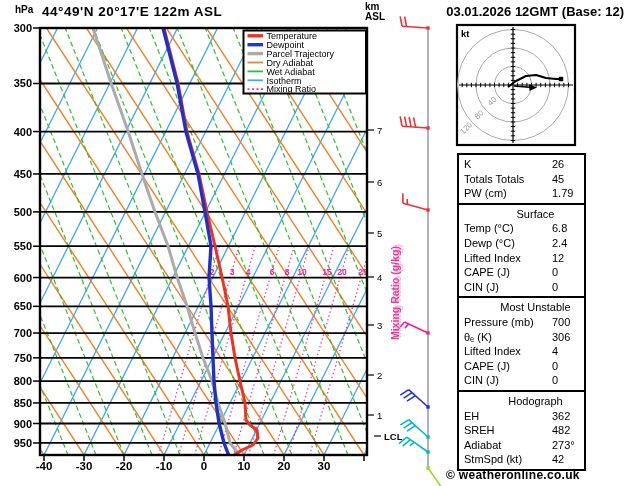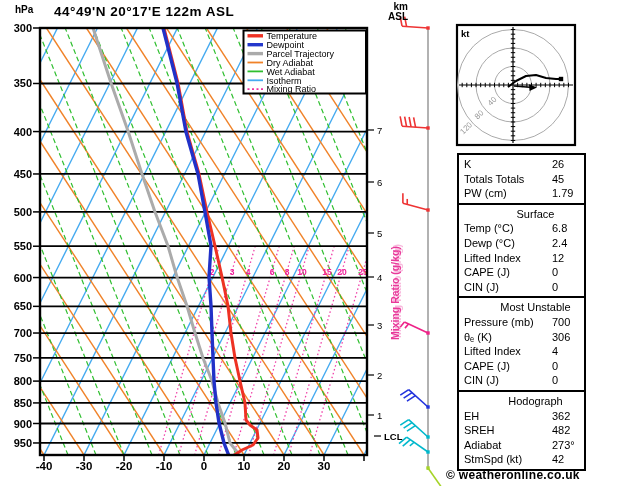--- a/index.html
+++ b/index.html
@@ -1,22 +1,22 @@
 <!DOCTYPE html>
 <html><head>
 <meta charset="utf-8">
 <style>
   html,body{margin:0;padding:0;background:#fff;}
   #canvas{position:relative;width:629px;height:486px;background:#fff;overflow:hidden;
           font-family:"Liberation Sans",sans-serif;color:#000;}
   #chart{position:absolute;left:0;top:0;}
   .abs{position:absolute;}
   #hpa-label{left:15px;top:4px;font-size:10px;font-weight:bold;}
-  #station-title{left:54px;top:4px;font-size:13.5px;font-weight:bold;letter-spacing:0.5px;white-space:pre;}
-  #km-asl{left:374px;top:2px;width:34px;text-align:right;font-size:10px;font-weight:bold;line-height:10px;}
+  #station-title{left:42px;top:4px;font-size:13.5px;font-weight:bold;letter-spacing:0.5px;white-space:pre;}
+  #km-asl{left:365px;top:2px;width:34px;text-align:left;font-size:10px;font-weight:bold;line-height:10px;}
   #datetime{left:398px;top:4px;width:226px;text-align:right;font-size:13px;font-weight:bold;white-space:pre;}
   #xaxis-title{left:40px;top:470px;width:330px;text-align:center;font-size:13px;font-weight:bold;letter-spacing:1.5px;white-space:pre;}
   #mixing-label{left:389px;top:340px;transform:rotate(-90deg);transform-origin:0 0;
       font-size:10.5px;font-weight:bold;color:#e8399a;white-space:pre;
       text-shadow:2px 2px 0 rgba(247,170,214,0.85);}
   #tables{left:457px;top:153px;width:125px;border:2px solid #000;background:#fff;font-size:11px;}
   .tsec{border-bottom:2px solid #000;padding:2px 0 2px;}
   .tsec:last-child{border-bottom:none;}
   .thead{text-align:center;line-height:14.6px;margin-left:28px;}
   .trow{position:relative;padding-left:5px;line-height:14.6px;white-space:pre;}
@@ -318,20 +318,21 @@
         <line x1="514" y1="86" x2="533" y2="87.6" stroke="#000" stroke-width="1.5"></line>
         <polygon points="537,87.6 529,84.3 529.5,90.89999999999999" fill="#000"></polygon>
       </g>
     </svg>
   <div class="abs" id="hpa-label">hPa</div>
   <div class="abs" id="station-title">44°49'N 20°17'E 122m ASL</div>
   <div class="abs" id="km-asl">
     <div>km</div>
     <div>ASL</div>
   </div>
+  <div class="abs" id="datetime">03.01.2026 12GMT (Base: 12)</div>
   <div class="abs" id="mixing-label">Mixing Ratio (g/kg)</div>
   <div class="abs" id="tables">
       <div class="tsec">
         <div class="trow"><span>K</span><span class="tval">26</span></div>
         <div class="trow"><span>Totals Totals</span><span class="tval">45</span></div>
         <div class="trow"><span>PW (cm)</span><span class="tval">1.79</span></div>
       </div>
       <div class="tsec">
         <div class="thead">Surface</div>
         <div class="trow"><span>Temp (°C)</span><span class="tval">6.8</span></div>

